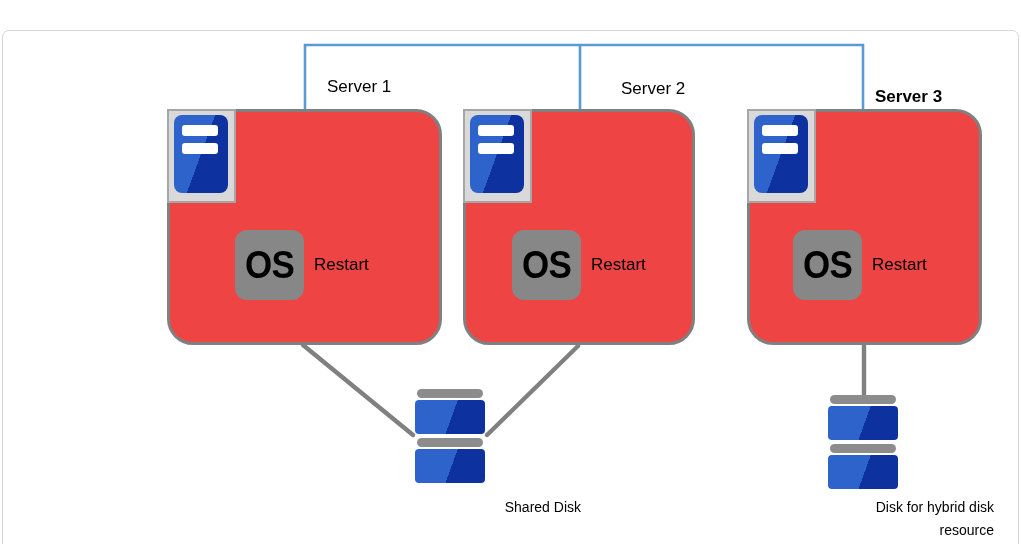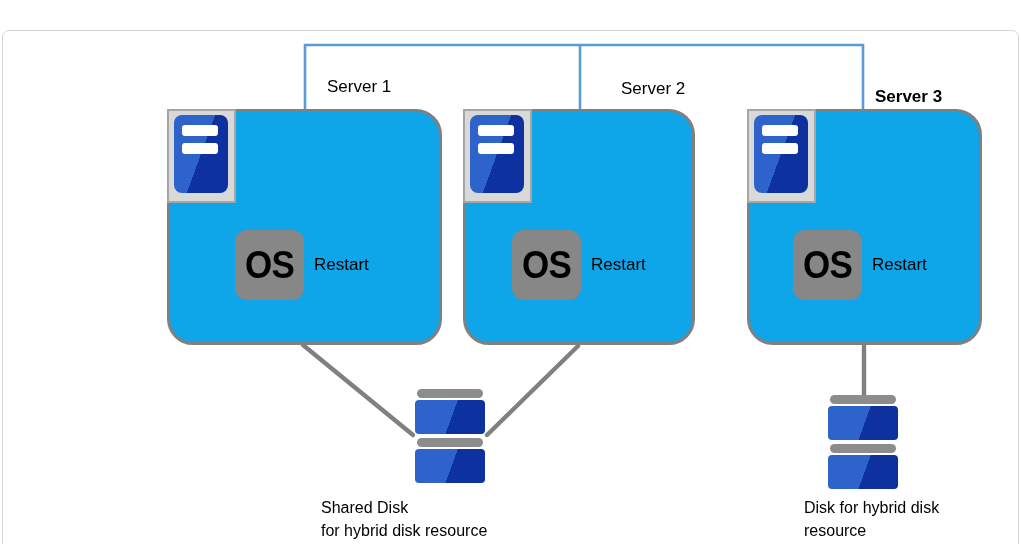--- a/index.html
+++ b/index.html
@@ -35,21 +35,21 @@
   .wires .link{stroke:var(--line-gray);stroke-width:4.4;fill:none;stroke-linecap:round;}
 
   .server-label{
     position:absolute;
     font-size:17px;
     white-space:nowrap;
   }
   .server-box{
     position:absolute;
     top:82px;height:236px;
-    background:#0ea5e9;
+    background:#ef4444;
     border:3px solid var(--line-gray);
     border-radius:26px;
     box-sizing:border-box;
   }
   .s1 .server-box{left:167px;width:275px;}
   .s2 .server-box{left:463px;width:232px;}
   .s3 .server-box{left:747px;width:235px;}
   .s1 .server-label{left:327px;top:50px;}
   .s2 .server-label{left:621px;top:52px;}
   .s3 .server-label{left:875px;top:60px;font-weight:bold;}
@@ -108,22 +108,22 @@
     height:34px;margin-bottom:4px;
     background:linear-gradient(110deg, var(--icon-blue-light) 52%, var(--icon-blue-dark) 52%);
     border-radius:4px;
   }
   .disk .platter:last-child{margin-bottom:0;}
   .disk.shared{left:415px;top:362px;}
   .disk.hybrid{left:828px;top:368px;}
 
   .disk-label{
     position:absolute;
-    font-size:16px;line-height:23px;
-    text-align:left;
+    font-size:14px;line-height:23px;
+    text-align:right;
   }
   .disk-label span{display:block;}
   .disk-label.shared{left:321px;top:469px;width:260px;}
   .disk-label.hybrid{left:804px;top:469px;width:190px;}
 </style>
 </head>
 <body>
 
 <div class="canvas">
 
@@ -192,21 +192,20 @@
   </div>
 
   <div class="disk shared">
     <div class="cap"></div>
     <div class="platter"></div>
     <div class="cap"></div>
     <div class="platter"></div>
   </div>
   <div class="disk-label shared">
     <span>Shared Disk</span>
-    <span>for hybrid disk resource</span>
   </div>
 
   <div class="disk hybrid">
     <div class="cap"></div>
     <div class="platter"></div>
     <div class="cap"></div>
     <div class="platter"></div>
   </div>
   <div class="disk-label hybrid">
     <span>Disk for hybrid disk</span>

